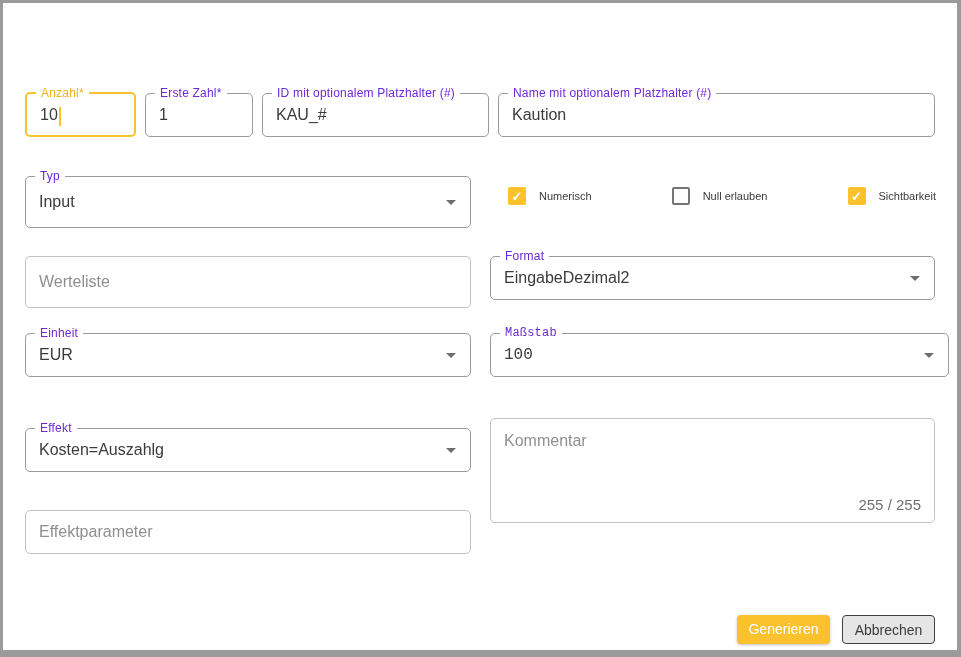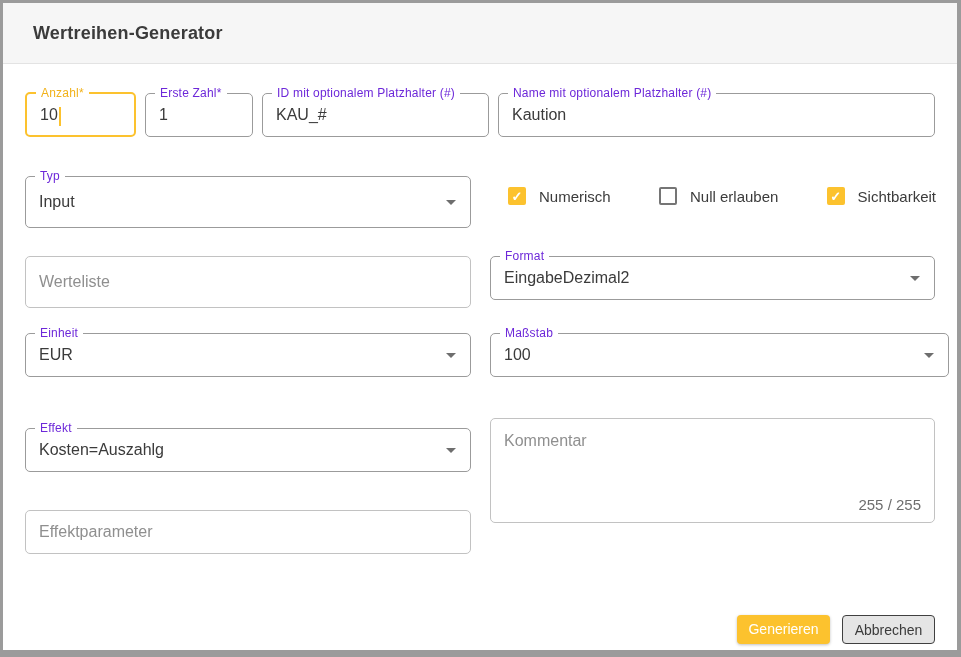--- a/index.html
+++ b/index.html
@@ -70,44 +70,41 @@
   }
   .cb-item { display:flex; align-items:center; gap:13px; cursor:default; }
   .cb-box {
     width:18px; height:18px; border-radius:2px; border:2px solid #757575;
     background:#fff; display:flex; align-items:center; justify-content:center;
     flex:0 0 auto;
   }
   .cb-box.checked { border-color:#fcc22e; background:#fcc22e; }
   .cb-mark { display:none; color:#fff; font-size:13px; font-weight:bold; line-height:1; }
   .cb-box.checked .cb-mark { display:block; }
-  .cb-label { font-size:15px; color:#3b3b3b; }
+  .cb-label { font-size:11px; color:#3b3b3b; }
 
   
   .btn {
     position:absolute; top:612px; width:93px; height:29px;
     border-radius:4px; font-size:14px; text-align:center; line-height:29px;
     font-family:"Liberation Sans", sans-serif;
   }
   .btn-primary {
     left:734px; background:#fcc22e; color:#fff; font-weight:500;
     box-shadow:0 1px 3px rgba(0,0,0,.25);
   }
   .btn-secondary {
     left:839px; background:#e5e5e5; color:#3b3b3b; border:1px solid #404040;
   }
 </style>
 </head>
 <body>
 
 <div class="frame">
 
-  <div class="dlg-header">
-    <div class="dlg-title">Wertreihen-Generator</div>
-  </div>
 
   <div class="field focused" style="left:22px; top:89px; width:111px; height:45px;">
     <span class="flabel">Anzahl*</span>
     <span class="fvalue"><span>10</span><span class="caret"></span></span>
   </div>
 
   <div class="field" style="left:142px; top:90px; width:108px; height:44px;">
     <span class="flabel">Erste Zahl*</span>
     <span class="fvalue">1</span>
   </div>
@@ -156,21 +153,21 @@
     <span class="fvalue">EingabeDezimal2</span>
     <span class="select-arrow"></span>
   </div>
 
   <div class="field" style="left:22px; top:330px; width:446px; height:44px;">
     <span class="flabel">Einheit</span>
     <span class="fvalue">EUR</span>
     <span class="select-arrow"></span>
   </div>
 
-  <div class="field" style="left:487px; top:330px; width:459px; height:44px;">
+  <div class="field" style="left:487px; top:330px; width:459px; height:44px;font-family:Liberation Mono, monospace;">
     <span class="flabel">Maßstab</span>
     <span class="fvalue">100</span>
     <span class="select-arrow"></span>
   </div>
 
   <div class="field" style="left:22px; top:425px; width:446px; height:44px;">
     <span class="flabel">Effekt</span>
     <span class="fvalue">Kosten=Auszahlg</span>
     <span class="select-arrow"></span>
   </div>

